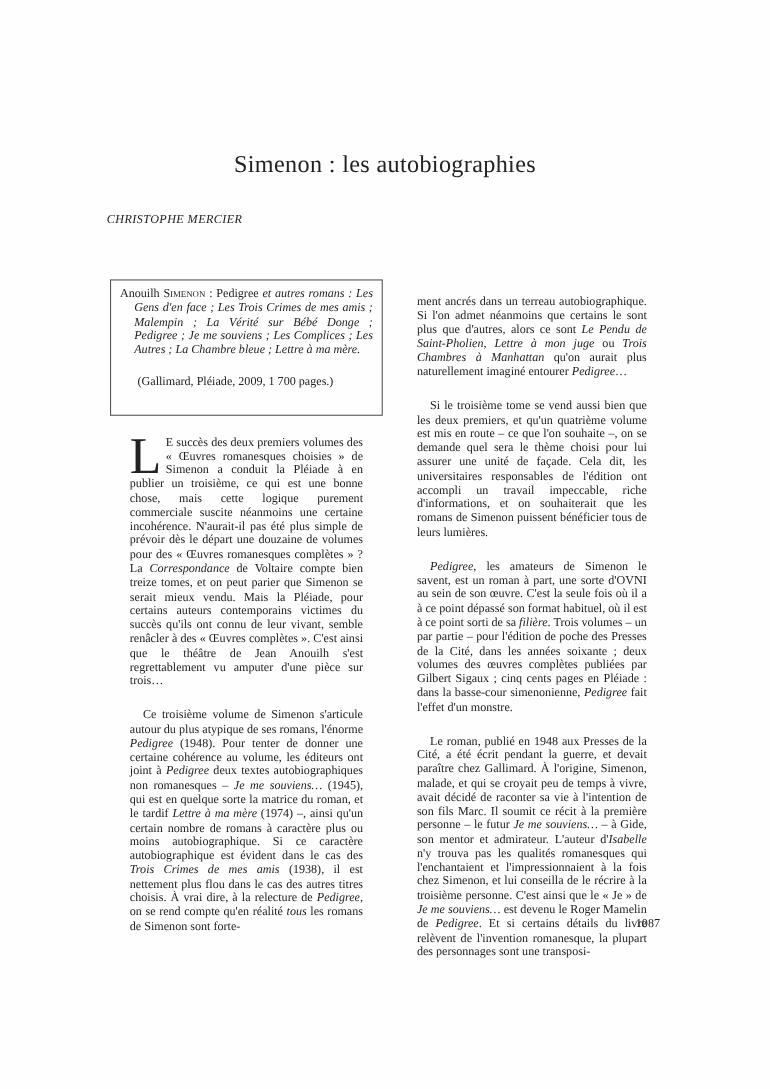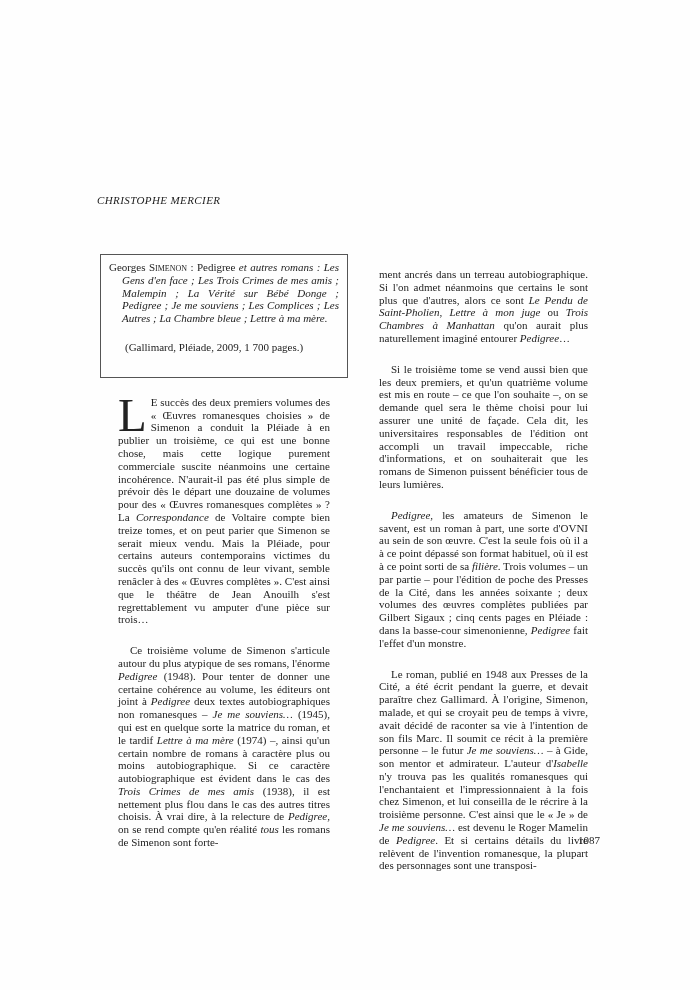--- a/index.html
+++ b/index.html
@@ -91,28 +91,29 @@
     width: 500px;
     text-align: right;
     font-size: 11px;
   }
 </style>
 </head>
 <body>
 
 <div class="page">
 
+  <h1 class="article-title">Simenon : les autobiographies</h1>
 
   <div class="article-author">CHRISTOPHE MERCIER</div>
 
   <div class="columns">
 
     <div class="col col-left">
       <div class="bib-box">
-        <p class="bib-citation"><span>Georges </span><span class="sc">Simenon</span><span> : Pedigree </span><span class="it">et autres romans : Les Gens d'en face ; Les Trois Crimes de mes amis ; Malempin ; La Vérité sur Bébé Donge ; Pedigree ; Je me souviens ; Les Complices ; Les Autres ; La Chambre bleue ; Lettre à ma mère.</span></p>
+        <p class="bib-citation"><span>Anouilh </span><span class="sc">Simenon</span><span> : Pedigree </span><span class="it">et autres romans : Les Gens d'en face ; Les Trois Crimes de mes amis ; Malempin ; La Vérité sur Bébé Donge ; Pedigree ; Je me souviens ; Les Complices ; Les Autres ; La Chambre bleue ; Lettre à ma mère.</span></p>
         <p class="bib-publisher"><span>(Gallimard, Pléiade, 2009, 1 700 pages.)</span></p>
       </div>
       <div>
           <p class="para"><span class="dropcap">L</span><span>E succès des deux premiers volumes des « Œuvres romanesques choisies » de Simenon a conduit la Pléiade à en publier un troisième, ce qui est une bonne chose, mais cette logique purement commerciale suscite néanmoins une certaine incohérence. N'aurait-il pas été plus simple de prévoir dès le départ une douzaine de volumes pour des « Œuvres romanesques complètes » ? La </span><span class="it">Correspondance</span><span> de Voltaire compte bien treize tomes, et on peut parier que Simenon se serait mieux vendu. Mais la Pléiade, pour certains auteurs contemporains victimes du succès qu'ils ont connu de leur vivant, semble renâcler à des « Œuvres complètes ». C'est ainsi que le théâtre de Jean Anouilh s'est regrettablement vu amputer d'une pièce sur trois…</span></p>
           <p class="para indent"><span>Ce troisième volume de Simenon s'articule autour du plus atypique de ses romans, l'énorme </span><span class="it">Pedigree</span><span> (1948). Pour tenter de donner une certaine cohérence au volume, les éditeurs ont joint à </span><span class="it">Pedigree</span><span> deux textes autobiographiques non romanesques – </span><span class="it">Je me souviens…</span><span> (1945), qui est en quelque sorte la matrice du roman, et le tardif </span><span class="it">Lettre à ma mère</span><span> (1974) –, ainsi qu'un certain nombre de romans à caractère plus ou moins autobiographique. Si ce caractère autobiographique est évident dans le cas des </span><span class="it">Trois Crimes de mes amis</span><span> (1938), il est nettement plus flou dans le cas des autres titres choisis. À vrai dire, à la relecture de </span><span class="it">Pedigree</span><span>, on se rend compte qu'en réalité </span><span class="it">tous</span><span> les romans de Simenon sont forte-</span></p>
         </div>
     </div>
 
     <div class="col col-right">
       <div>

